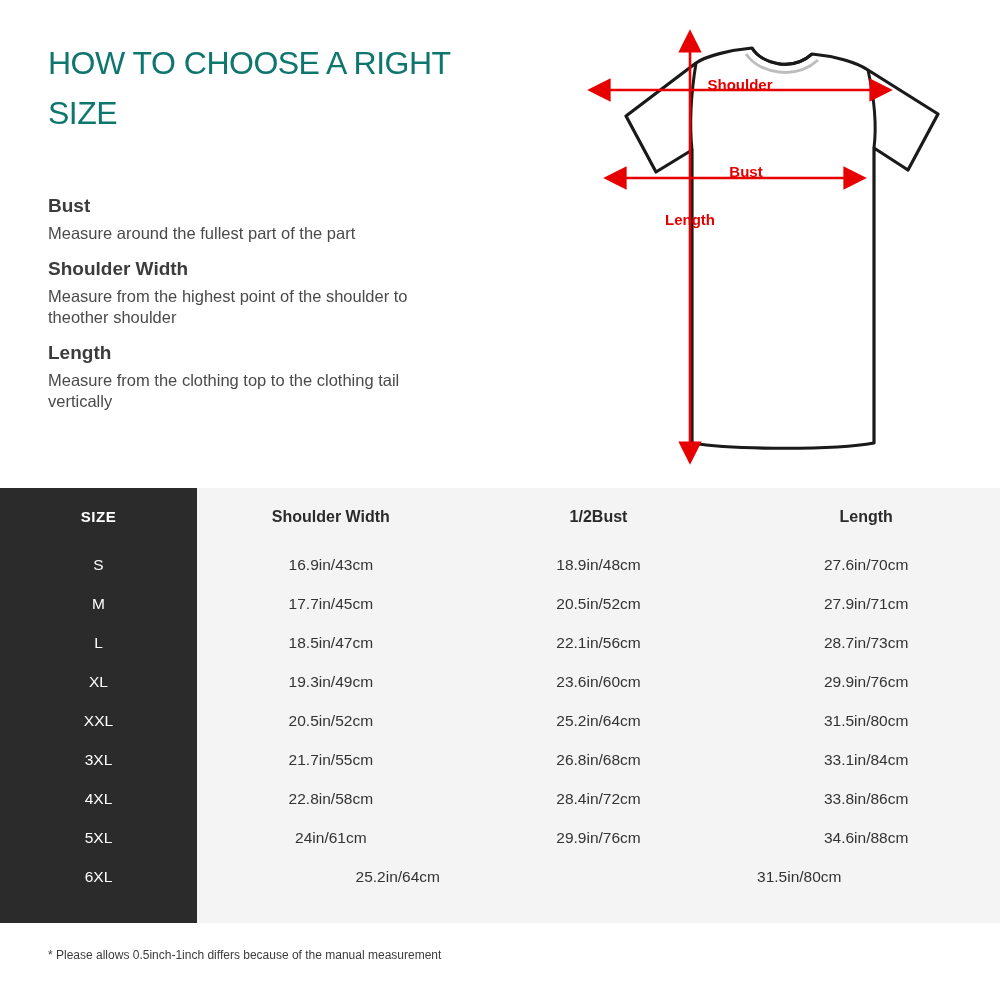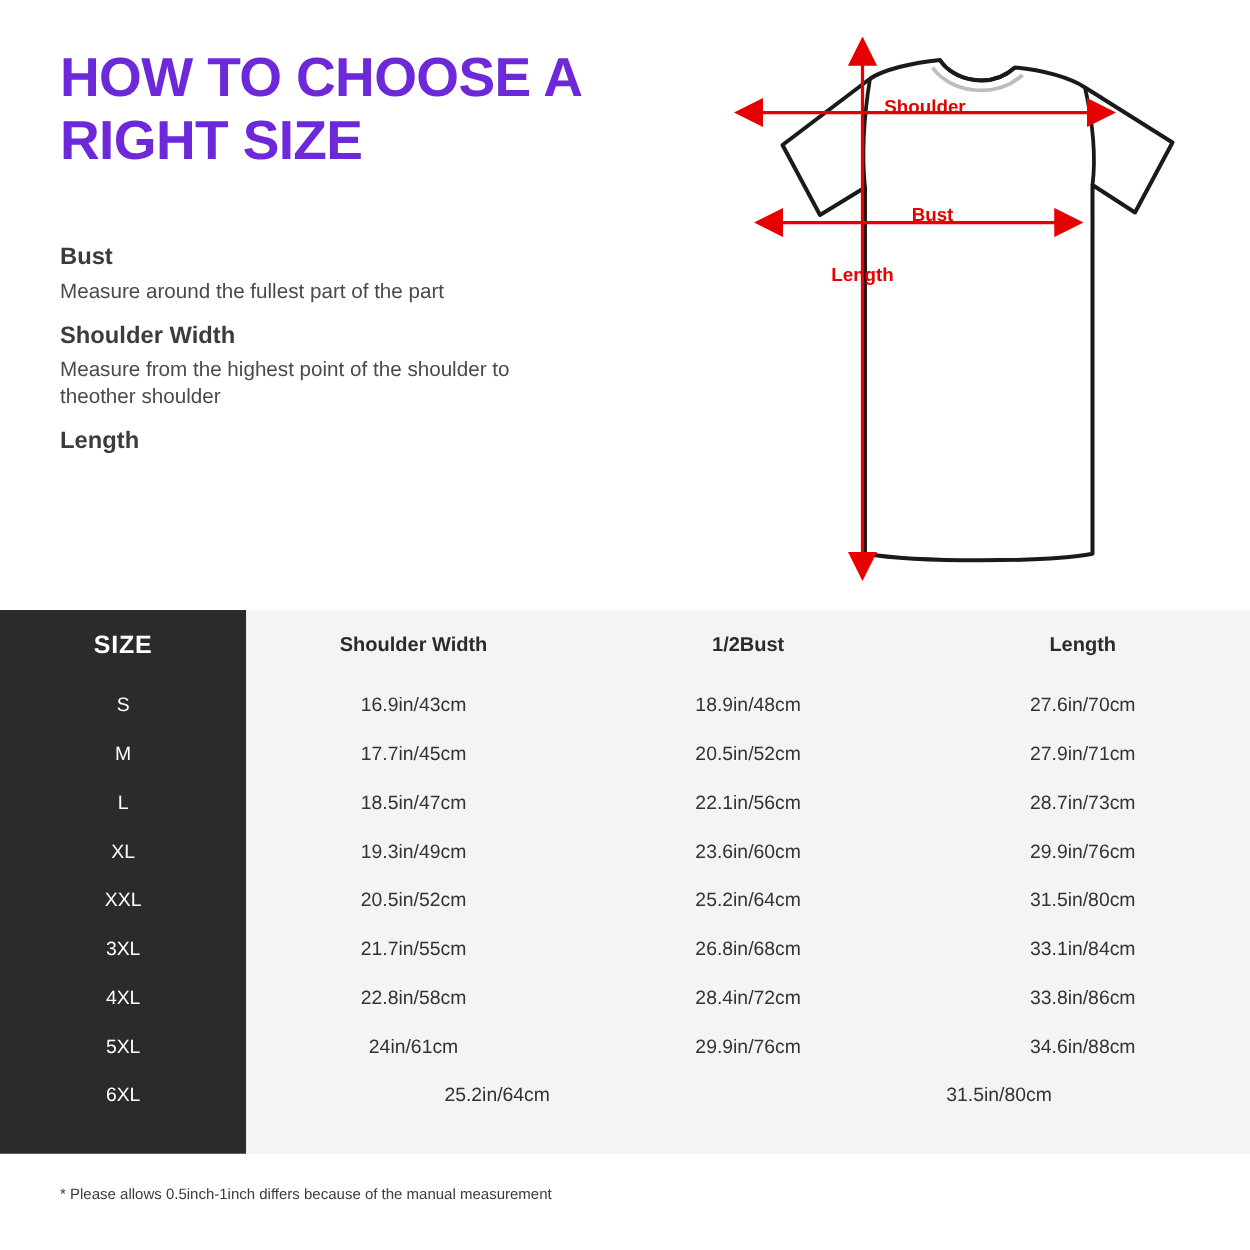--- a/index.html
+++ b/index.html
@@ -20,25 +20,25 @@
   .top {
     position: relative;
     height: 488px;
     width: 1000px;
     background: #ffffff;
   }
   .headline {
     position: absolute;
     left: 48px; top: 38px;
     width: 470px;
-    font-size: 44px;
+    font-size: 32px;
     line-height: 50px;
-    font-weight: bold;
+    font-weight: normal;
     letter-spacing: -0.5px;
-    color: #6d28d9;
+    color: #0f766e;
   }
   .defs {
     position: absolute;
     left: 48px; top: 195px;
     width: 420px;
   }
   .def-term {
     font-size: 19px;
     font-weight: bold;
     color: #3c3c3c;
@@ -82,21 +82,21 @@
     height: 39px;
   }
   .row.head { height: 57px; }
   .size-col .row {
     justify-content: center;
     font-size: 15.5px;
     color: #ffffff;
   }
   .size-col .row.head {
     font-weight: bold;
-    font-size: 20px;
+    font-size: 15px;
     letter-spacing: 0.6px;
   }
   .data-col .row { }
   .cell {
     flex: 1 1 0;
     text-align: center;
     font-size: 15.5px;
     color: #333333;
   }
   .data-col .row.head .cell {
@@ -130,20 +130,21 @@
     <div class="headline">HOW TO CHOOSE A RIGHT SIZE</div>
 
     <div class="defs">
       <div class="def-term first">Bust</div>
       <div class="def-desc">Measure around the fullest part of the part</div>
 
       <div class="def-term">Shoulder Width</div>
       <div class="def-desc">Measure from the highest point of the shoulder to theother shoulder</div>
 
       <div class="def-term">Length</div>
+      <div class="def-desc">Measure from the clothing top to the clothing tail vertically</div>
     </div>
 
     <div class="shirt-wrap">
       <svg width="500" height="460" viewBox="0 0 500 460" xmlns="http://www.w3.org/2000/svg">
         <defs>
           <marker id="arrL" markerWidth="9" markerHeight="9" refX="8" refY="4.5" orient="auto">
             <path d="M9,0 L0,4.5 L9,9 z" fill="#e60000"></path>
           </marker>
           <marker id="arrR" markerWidth="9" markerHeight="9" refX="1" refY="4.5" orient="auto">
             <path d="M0,0 L9,4.5 L0,9 z" fill="#e60000"></path>

